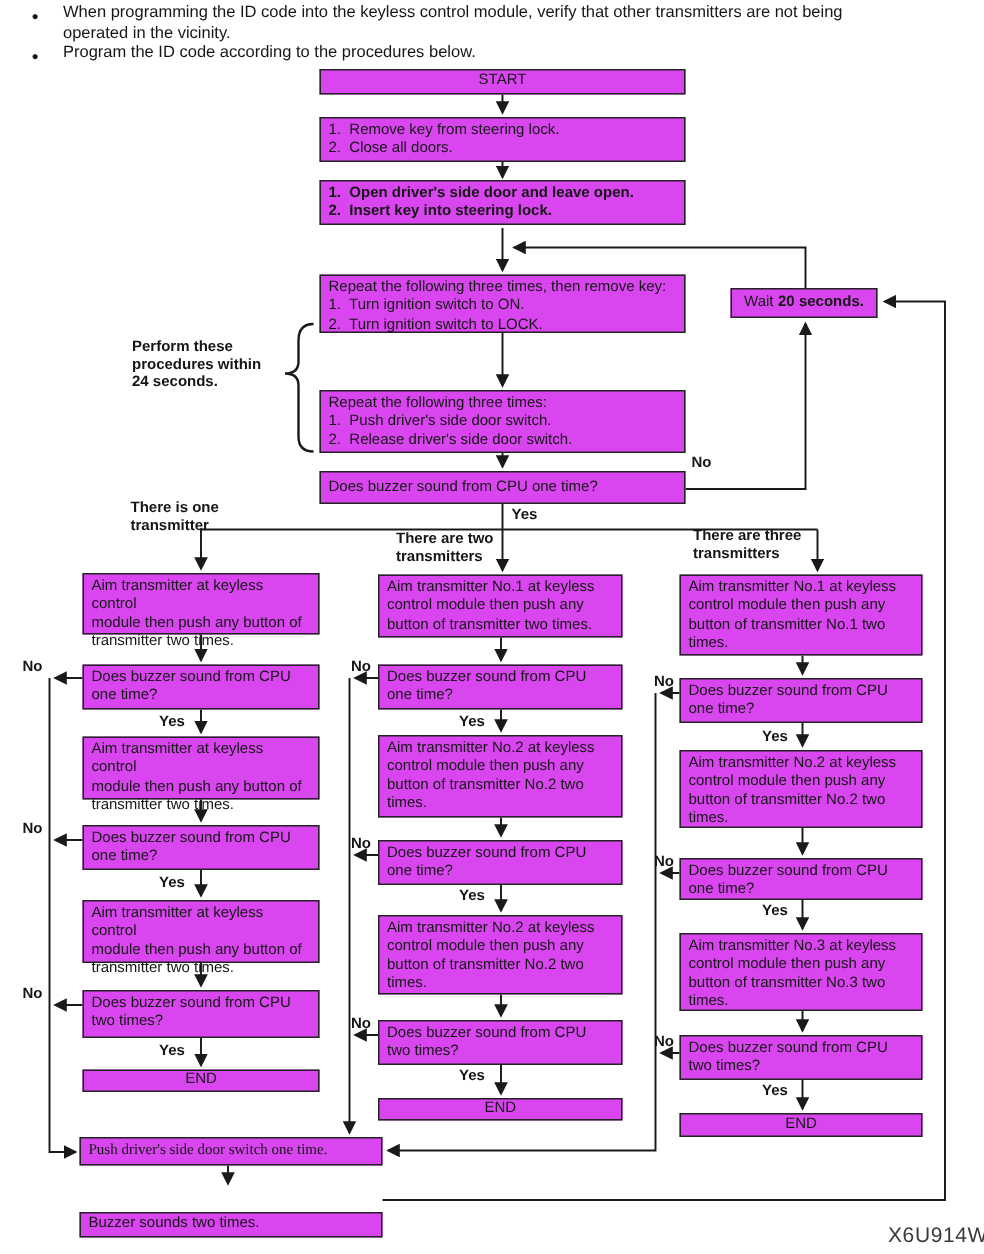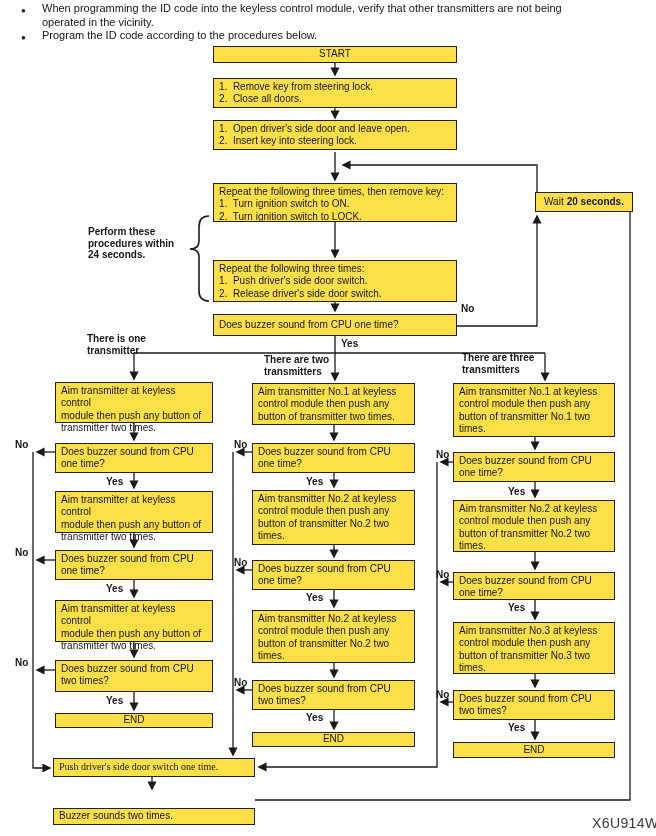--- a/index.html
+++ b/index.html
@@ -1,19 +1,19 @@
 <!DOCTYPE html>
 <html><head>
 <meta charset="utf-8">
 <style>
   html,body{margin:0;padding:0;background:#fff;}
   #canvas{position:relative;width:656px;height:836px;background:#ffffff;
     font-family:"Liberation Sans",sans-serif;color:#161616;overflow:hidden;}
   #wires{position:absolute;left:0;top:0;width:656px;height:836px;}
-  .box{position:absolute;box-sizing:border-box;border:1.6px solid #222;background:#fde047;
+  .box{position:absolute;box-sizing:border-box;border:1.6px solid #222;background:#d946ef;
     font-size:10px;line-height:12.3px;padding:2px 5px;white-space:pre-wrap;}
   .ctr{text-align:center;display:flex;align-items:center;justify-content:center;padding:0 4px;}
   .vctr{display:flex;align-items:center;}
   .lbl{position:absolute;font-size:10px;font-weight:bold;white-space:pre-line;line-height:11.5px;}
   .hdr{position:absolute;font-size:10px;font-weight:bold;white-space:pre-line;line-height:11.5px;}
   .bullet-dot{position:absolute;font-size:8px;line-height:13px;}
   .bullet-text{position:absolute;font-size:11px;line-height:13.5px;white-space:pre-line;}
   .figcode{position:absolute;font-size:14px;color:#3a3a3a;letter-spacing:.4px;}
   .bold-part{font-weight:bold;margin-left:3px;}
 </style>
@@ -81,31 +81,31 @@
 
   <span class="bullet-dot" style="left:21px;top:4px;">●</span>
   <div class="bullet-text" style="left:42px;top:2px;width:604px;">When programming the ID code into the keyless control module, verify that other transmitters are not being
 operated in the vicinity.</div>
   <span class="bullet-dot" style="left:21px;top:31px;">●</span>
   <div class="bullet-text" style="left:42px;top:29px;width:604px;">Program the ID code according to the procedures below.</div>
 
   <div class="box ctr" style="left:213px;top:46px;width:244px;height:17px;">START</div>
   <div class="box" style="left:213px;top:78px;width:244px;height:30px;">1.  Remove key from steering lock.
 2.  Close all doors.</div>
-  <div class="box" style="left:213px;top:120px;width:244px;height:30px;">1.  Open driver's side door and leave open.
+  <div class="box" style="left:213px;top:120px;width:244px;height:30px;font-weight:bold;">1.  Open driver's side door and leave open.
 2.  Insert key into steering lock.</div>
   <div class="box" style="left:213px;top:183px;width:244px;height:39px;">Repeat the following three times, then remove key:
 1.  Turn ignition switch to ON.
 2.  Turn ignition switch to LOCK.</div>
   <div class="box" style="left:213px;top:260px;width:244px;height:42px;">Repeat the following three times:
 1.  Push driver's side door switch.
 2.  Release driver's side door switch.</div>
   <div class="box vctr" style="left:213px;top:314px;width:244px;height:22px;">Does buzzer sound from CPU one time?</div>
 
-  <div class="box ctr" style="left:487px;top:192px;width:98px;height:20px;margin-left:48px;"><span>Wait</span><span class="bold-part">20 seconds.</span></div>
+  <div class="box ctr" style="left:487px;top:192px;width:98px;height:20px;"><span>Wait</span><span class="bold-part">20 seconds.</span></div>
 
   <div class="lbl" style="left:88px;top:226px;">Perform these
 procedures within
 24 seconds.</div>
 
   <div class="lbl" style="left:461px;top:303px;">No</div>
   <div class="lbl" style="left:341px;top:338px;">Yes</div>
 
   <div class="hdr" style="left:57px;top:333px;margin-left:30px;">There is one
 transmitter</div>

